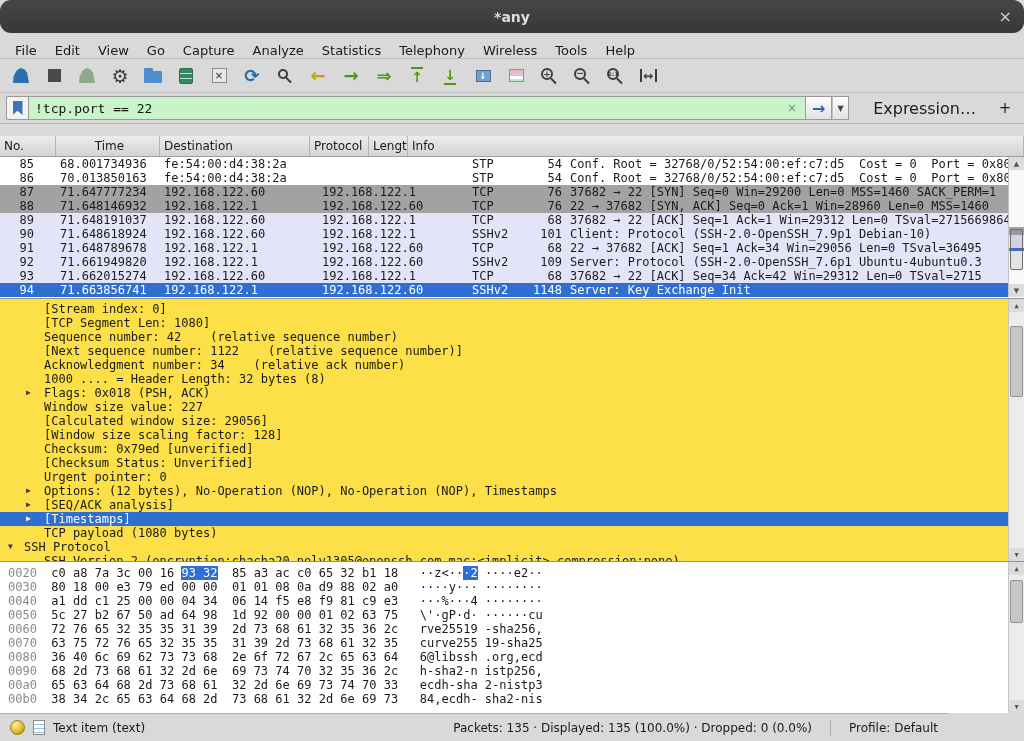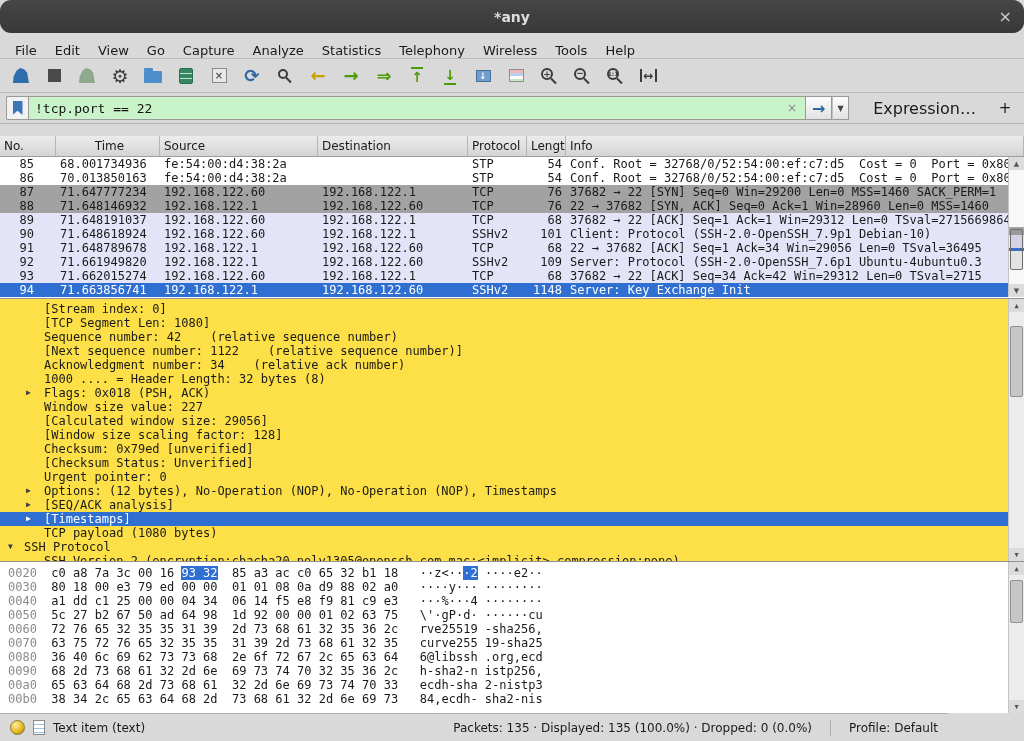--- a/index.html
+++ b/index.html
@@ -254,21 +254,20 @@
       <span>▼</span>
     </div>
     <div class="fexpr">Expression…</div>
     <div class="fadd">+</div>
   </div>
 
   <div class="plist">
     <div class="pl-header">
         <div class="hcell col0">No.</div>
         <div class="hcell col1">Time</div>
-        <div class="hcell col2">Source</div>
         <div class="hcell col3">Destination</div>
         <div class="hcell col4">Protocol</div>
         <div class="hcell col5">Length</div>
         <div class="hcell col6">Info</div>
       </div>
     <div class="pl-body">
         <div class="prow stp"><div class="pcell col0 no">85</div><div class="pcell col1">68.001734936</div><div class="pcell col2">fe:54:00:d4:38:2a</div><div class="pcell col3"></div><div class="pcell col4">STP</div><div class="pcell col5 len">54</div><div class="pcell col6">Conf. Root = 32768/0/52:54:00:ef:c7:d5  Cost = 0  Port = 0x8001</div></div>
         <div class="prow stp"><div class="pcell col0 no">86</div><div class="pcell col1">70.013850163</div><div class="pcell col2">fe:54:00:d4:38:2a</div><div class="pcell col3"></div><div class="pcell col4">STP</div><div class="pcell col5 len">54</div><div class="pcell col6">Conf. Root = 32768/0/52:54:00:ef:c7:d5  Cost = 0  Port = 0x8001</div></div>
         <div class="prow syn"><div class="pcell col0 no">87</div><div class="pcell col1">71.647777234</div><div class="pcell col2">192.168.122.60</div><div class="pcell col3">192.168.122.1</div><div class="pcell col4">TCP</div><div class="pcell col5 len">76</div><div class="pcell col6">37682 → 22 [SYN] Seq=0 Win=29200 Len=0 MSS=1460 SACK_PERM=1</div></div>
         <div class="prow syn"><div class="pcell col0 no">88</div><div class="pcell col1">71.648146932</div><div class="pcell col2">192.168.122.1</div><div class="pcell col3">192.168.122.60</div><div class="pcell col4">TCP</div><div class="pcell col5 len">76</div><div class="pcell col6">22 → 37682 [SYN, ACK] Seq=0 Ack=1 Win=28960 Len=0 MSS=1460</div></div>

